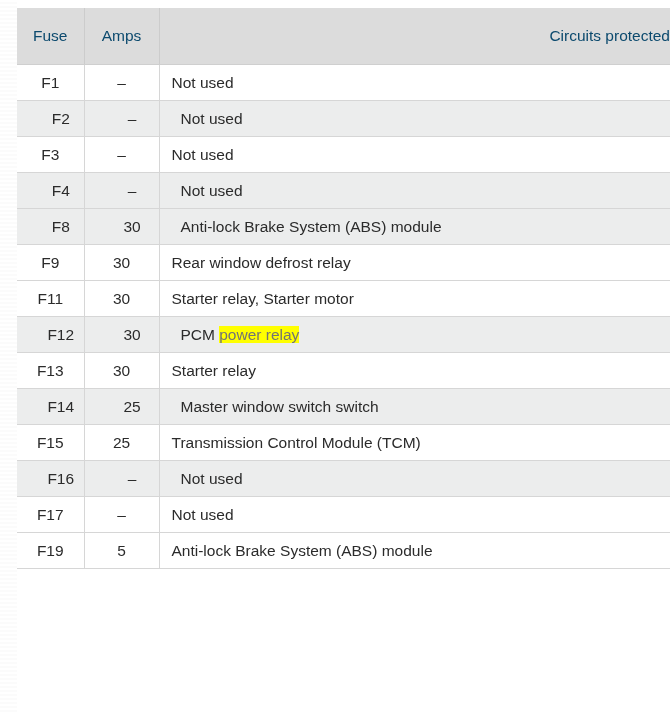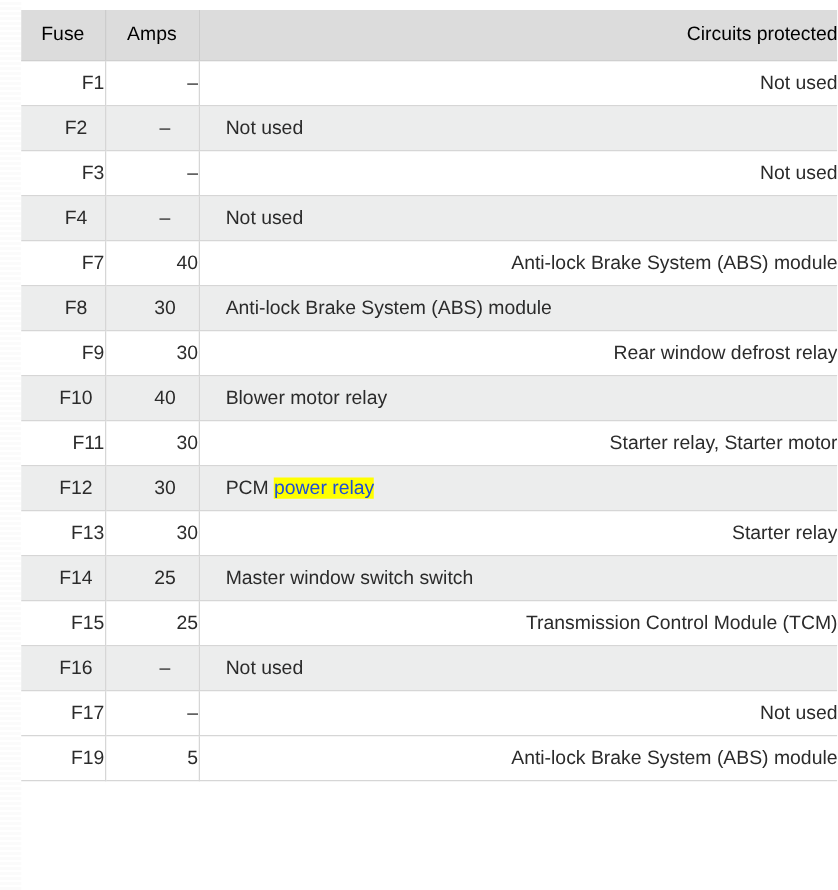--- a/index.html
+++ b/index.html
@@ -57,22 +57,22 @@
   }
 
   table.fuse-table col.col-fuse  { width: 67px;  }
   table.fuse-table col.col-amps  { width: 75px;  }
   table.fuse-table col.col-desc  { width: 511px; }
 
   thead th {
     background: #dcdcdc;
     font-weight: normal;
     font-size: 15.5px;
-    color: #000000;
-    height: 40px;
+    color: #0c4a6e;
+    height: 56px;
     padding: 0;
     border-right: 1px solid #cccccc;
     border-bottom: 1px solid #cfcfcf;
     text-align: center;
     vertical-align: middle;
   }
   thead th.th-desc {
     text-align: right;
     padding-left: 12px;
     border-right: none;
@@ -87,26 +87,26 @@
     vertical-align: middle;
     white-space: nowrap;
     overflow: hidden;
   }
   tbody td.td-desc {
     text-align: left;
     padding-left: 12px;
     border-right: none;
   }
 
-  tbody tr.row-odd  td { background: #ffffff; text-align: right; }
+  tbody tr.row-odd  td { background: #ffffff; }
   tbody tr.row-even td { background: #eceded; padding-left: 21px; }
 
   .hl {
     background: #ffff00;
-    color: #1d4ed8;
+    color: #737373;
   }
 </style>
 </head>
 <body>
 
 <div id="page">
 
   <div id="left-gutter"></div>
 
   <div id="table-wrap">
@@ -137,39 +137,29 @@
           <tr class="row-odd">
             <td class="td-fuse">F3</td>
             <td class="td-amps">–</td>
             <td class="td-desc">Not used</td>
           </tr>
           <tr class="row-even">
             <td class="td-fuse">F4</td>
             <td class="td-amps">–</td>
             <td class="td-desc">Not used</td>
           </tr>
-          <tr class="row-odd">
-            <td class="td-fuse">F7</td>
-            <td class="td-amps">40</td>
+          <tr class="row-even">
+            <td class="td-fuse">F8</td>
+            <td class="td-amps">30</td>
             <td class="td-desc">Anti-lock Brake System (ABS) module</td>
           </tr>
-          <tr class="row-even">
-            <td class="td-fuse">F8</td>
-            <td class="td-amps">30</td>
-            <td class="td-desc">Anti-lock Brake System (ABS) module</td>
-          </tr>
           <tr class="row-odd">
             <td class="td-fuse">F9</td>
             <td class="td-amps">30</td>
             <td class="td-desc">Rear window defrost relay</td>
-          </tr>
-          <tr class="row-even">
-            <td class="td-fuse">F10</td>
-            <td class="td-amps">40</td>
-            <td class="td-desc">Blower motor relay</td>
           </tr>
           <tr class="row-odd">
             <td class="td-fuse">F11</td>
             <td class="td-amps">30</td>
             <td class="td-desc">Starter relay, Starter motor</td>
           </tr>
           <tr class="row-even">
             <td class="td-fuse">F12</td>
             <td class="td-amps">30</td>
             <td class="td-desc"><span>PCM </span><span class="hl">power relay</span></td>

